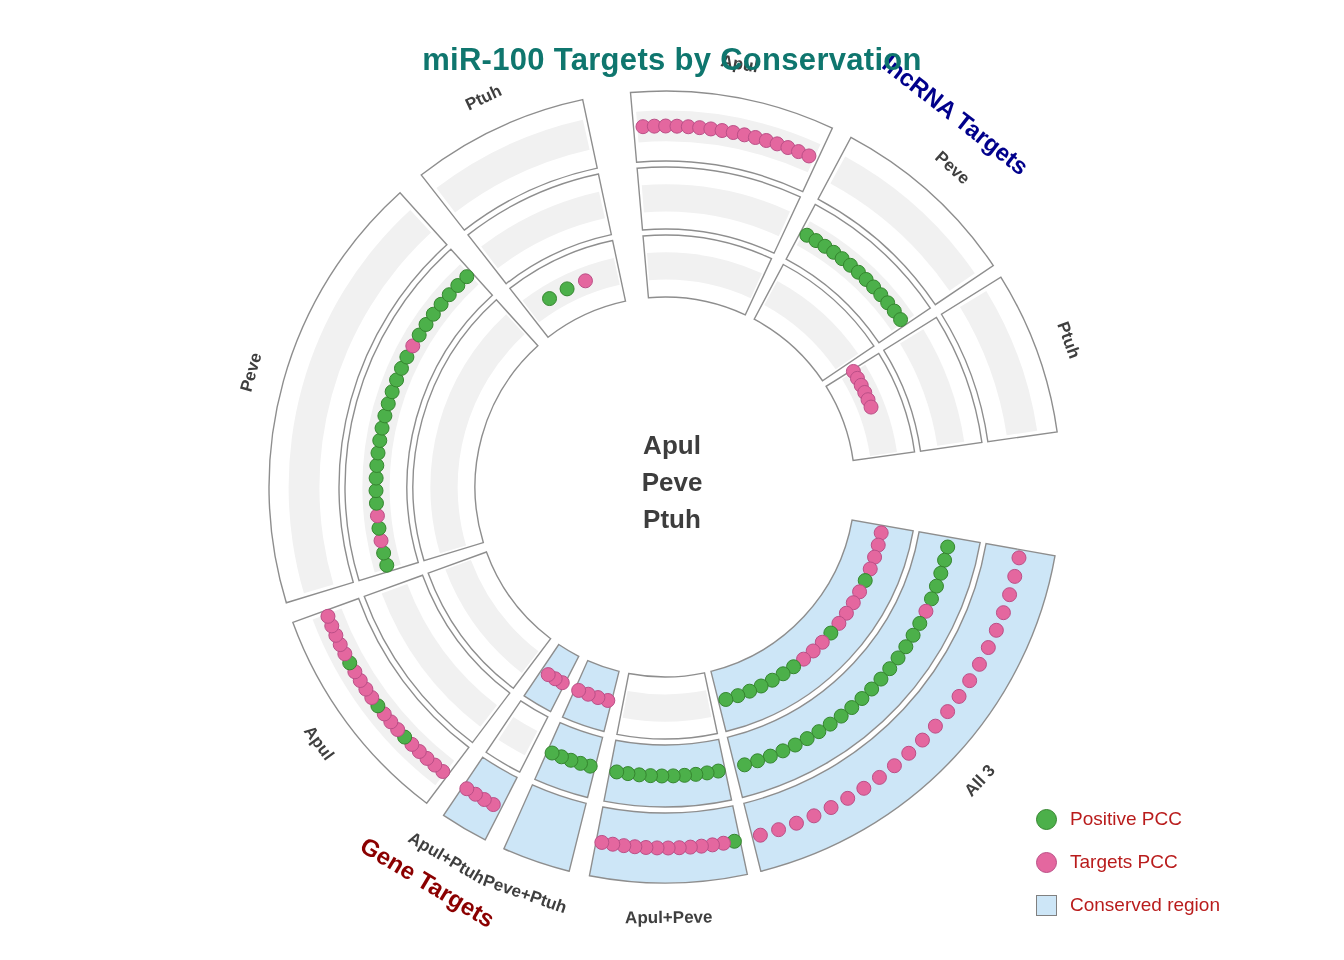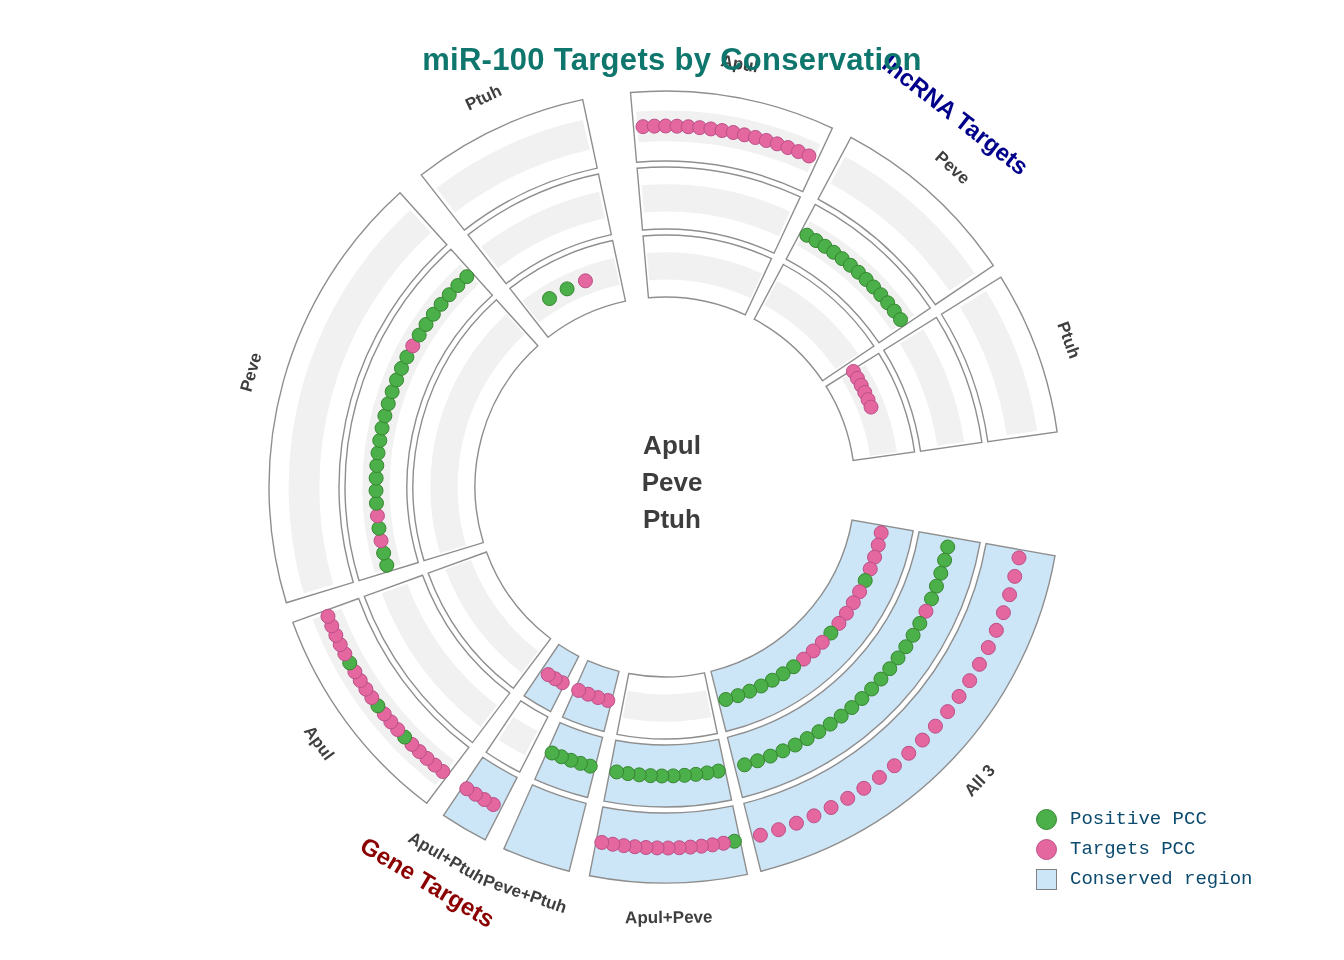--- a/index.html
+++ b/index.html
@@ -18,22 +18,22 @@
     text-align:center; font-size:31px; font-weight:bold; color:#0f766e;
     letter-spacing:.3px;
   }
   .center-label {
     position:absolute; left:672px; top:482px; transform:translate(-50%,-50%);
     text-align:center; font-size:26px; font-weight:bold; color:#3d3d3d;
     line-height:1.42;
   }
   .legend {
     position:absolute; left:1036px; top:808px;
-    display:flex; flex-direction:column; gap:8px;
-    font-size:19px; color:#0c4a6e;font-family:Liberation Mono, monospace;
+    display:flex; flex-direction:column; gap:21px;
+    font-size:19px; color:#b91c1c;
   }
   .legend-item { display:flex; align-items:center; gap:13px; }
   .swatch { width:21px; height:21px; flex:0 0 auto; border:1px solid #777; }
   .swatch.circle { border-radius:50%; }
 </style>
 </head>
 <body>
 
 <div class="canvas">
 

